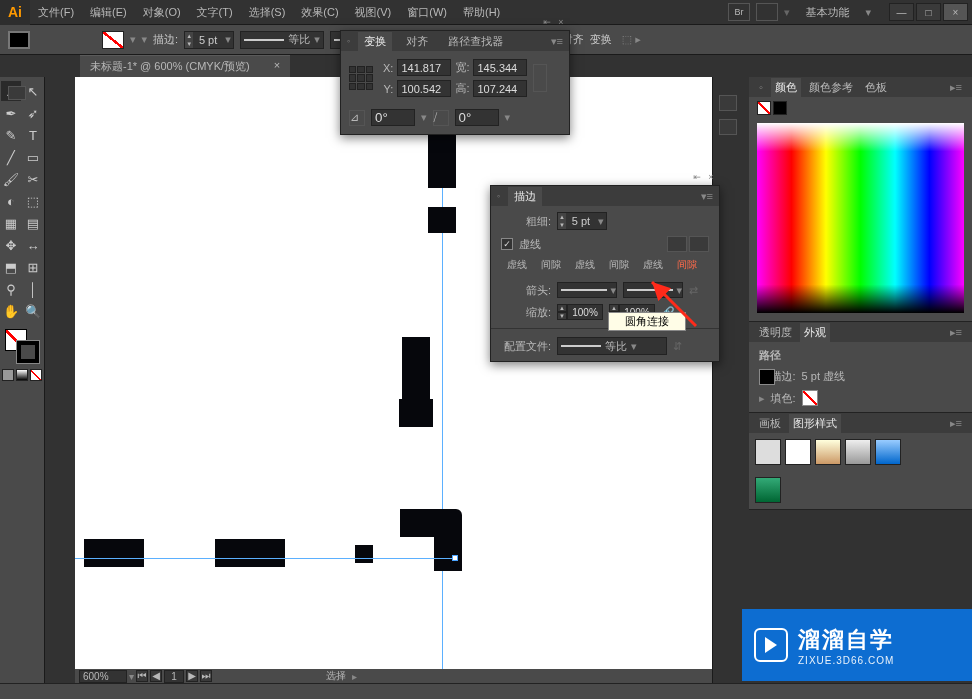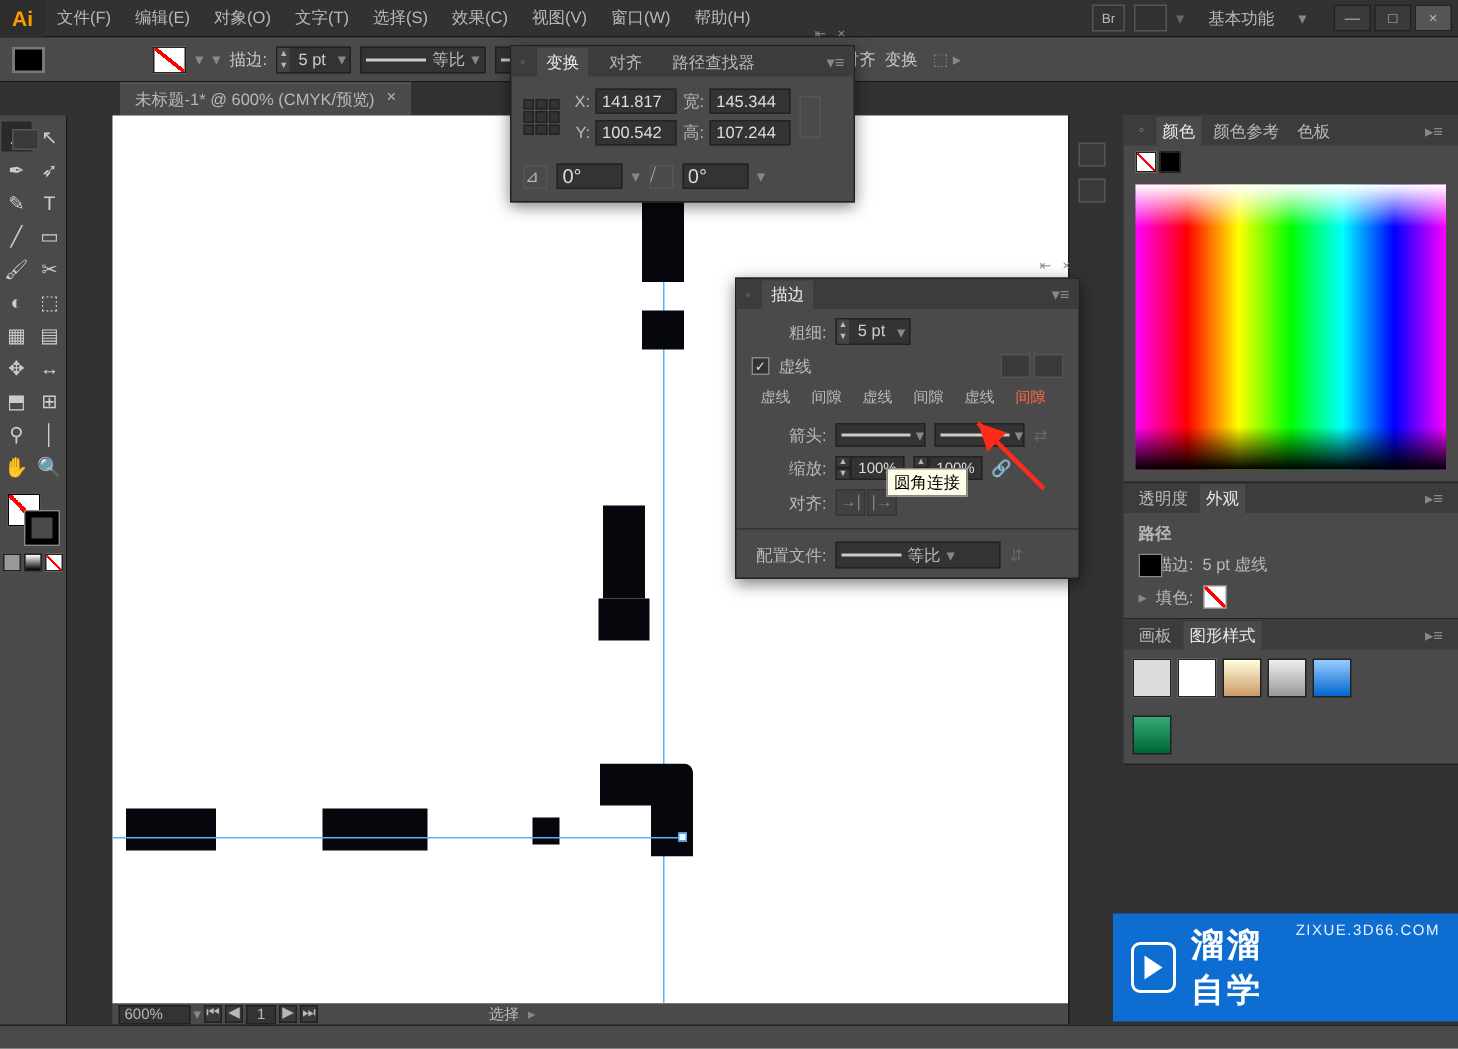--- a/index.html
+++ b/index.html
@@ -26,21 +26,21 @@
 .stroke-w { width:50px; height:18px; background:#333; border:1px solid #222; display:flex; align-items:center; }
 .stroke-w input{ width:30px; background:transparent; border:0; color:#ccc; font-size:11px; text-align:center; }
 .stroke-w .spin{ width:8px; display:flex; flex-direction:column; }
 .stroke-w .spin div{ height:8px; font-size:6px; text-align:center; line-height:8px; background:#444; }
 .combo { height:18px; background:#333; border:1px solid #222; display:flex; align-items:center; padding:0 3px; gap:4px; }
 .combo .bar { width:40px; height:2px; background:#ccc; }
 .orange { color:#ff9a00; }
 
 
 .doctab-row { height:22px; background:#323232; display:flex; align-items:flex-end; padding-left:80px; }
-.doctab { background:#4a4a4a; padding:3px 10px; font-size:11px; border-top:1px solid #5a5a5a; display:flex; gap:8px; }
+.doctab { background:#4a4a4a; padding:3px 10px; font-size:11px; border-top:1px solid #5a5a5a; display:flex; gap:24px; }
 
 
 .main { position:absolute; top:77px; left:0; right:0; bottom:16px; display:flex; }
 .toolbox { width:45px; background:#4a4a4a; border-right:1px solid #1a1a1a; display:flex; flex-direction:column; align-items:center; padding-top:4px; }
 .tool-grid { display:grid; grid-template-columns:20px 20px; gap:2px; }
 .tool { width:20px; height:20px; display:flex; align-items:center; justify-content:center; font-size:13px; color:#ccc; cursor:default; }
 .tool.sel { background:#2a2a2a; }
 .fill-stroke { margin-top:8px; position:relative; width:34px; height:34px; }
 .fill-stroke .f { position:absolute; top:0; left:0; width:22px; height:22px; background:#fff; border:1px solid #000; }
 .fill-stroke .f::after{ content:""; position:absolute; inset:0; background:linear-gradient(to top right,transparent 45%,red 45%,red 55%,transparent 55%);}
@@ -83,21 +83,21 @@
 .ic-c { width:16px; height:16px; border:1px solid #555; }
 
 
 .p-stroke { top:185px; left:490px; width:230px; }
 .st-body { padding:6px 10px; display:flex; flex-direction:column; gap:6px; }
 .st-row { display:flex; align-items:center; gap:6px; }
 .st-row .k { width:50px; text-align:right; }
 .btn3 { display:flex; gap:1px; }
 .btn3 div{ width:20px; height:18px; background:#3a3a3a; border:1px solid #222; display:flex; align-items:center; justify-content:center;}
 .red-rect { border:2px solid #e03020 !important; padding:1px; }
-.tooltip { position:absolute; background:#fffde7; color:#000; border:1px solid #888; padding:1px 4px; font-size:11px;}
+.tooltip { position:absolute; background:#fffde7; color:#000; border:1px solid #888; padding:1px 16px; font-size:11px;margin-left:17px;}
 .red-arrow { position:absolute; width:60px; height:60px; pointer-events:none;}
 .dash-inputs { display:flex; gap:2px;}
 .dash-inputs input{ width:30px; height:17px; background:#333; border:1px solid #222; color:#ddd; font-size:10px; text-align:center;}
 .dash-labels { display:flex; gap:2px;}
 .dash-labels span{ width:32px; text-align:center; font-size:10px;}
 .arrow-combo{ width:60px; height:16px; background:#333; border:1px solid #222; display:flex; align-items:center;}
 .arrow-combo .ln{ flex:1; height:2px; background:#ccc; margin:0 3px;}
 .pct-box{ display:flex; align-items:center;}
 .pct-box .sp{ width:10px; display:flex; flex-direction:column;}
 .pct-box .sp div{height:8px; background:#3a3a3a; border:1px solid #222; font-size:6px; text-align:center;}
@@ -133,21 +133,21 @@
 
 .guide-v { position:absolute; top:0; bottom:0; width:1px; background:#5bb0ff; }
 .guide-h { position:absolute; left:0; right:0; height:1px; background:#5bb0ff; }
 .blk { position:absolute; background:#06070c; }
 .anchor{ position:absolute; width:6px; height:6px; background:#fff; border:1px solid #4aa3ff; }
 
 
 .watermark { position:absolute; right:0; bottom:18px; width:230px; height:72px; background:#0d6dd1; color:#fff; display:flex; align-items:center; gap:10px; padding:0 12px;}
 .watermark .play{ width:34px; height:34px; border:2px solid #fff; border-radius:6px; display:flex; align-items:center; justify-content:center;}
 .watermark .play::before{content:""; border-left:12px solid #fff; border-top:8px solid transparent; border-bottom:8px solid transparent;}
-.watermark .txt{ display:flex; flex-direction:row;}
+.watermark .txt{ display:flex; flex-direction:column;}
 .watermark .big{ font-size:22px; font-weight:bold; letter-spacing:2px;}
 .watermark .sml{ font-size:10px; letter-spacing:1px; opacity:.9;}
 
 .status-foot{ position:absolute; left:0; right:0; bottom:0; height:16px; background:#4a4a4a; border-top:1px solid #222;}
 .tiny-icons{ position:absolute; left:8px; top:9px; display:flex; flex-direction:column; gap:6px;}
 .tiny-icons div{ width:18px; height:14px; border:1px solid #555; background:#3a3a3a;}
 .chk{ width:12px; height:12px; border:1px solid #888; background:#333; display:inline-flex; align-items:center; justify-content:center; font-size:9px; color:#ddd;}
 .dashprev{ display:flex; gap:2px;}
 .dashprev div{ width:20px; height:16px; border:1px solid #555; background:#3a3a3a;}
 </style>
@@ -473,27 +473,20 @@
         </div>
       <div class="pct-box">
           <div class="sp">
             <div>▲</div>
             <div>▼</div>
           </div>
           <input value="100%" style="">
         </div>
       <span style="color:#666">🔗</span>
     </div>
-    <div class="st-row">
-      <span class="k">对齐:</span>
-      <div class="btn3" style="opacity:.5">
-        <div>→|</div>
-        <div>|→</div>
-      </div>
-    </div>
     <div style="height:1px;background:#333;margin:2px -10px"></div>
     <div class="st-row">
       <span class="k">配置文件:</span>
       <div class="combo" style="width:110px">
           <div class="bar"></div>
           <span>等比</span>
           <span style="color:#888">▾</span>
         </div>
       <span style="color:#666">⇵</span>
     </div>

